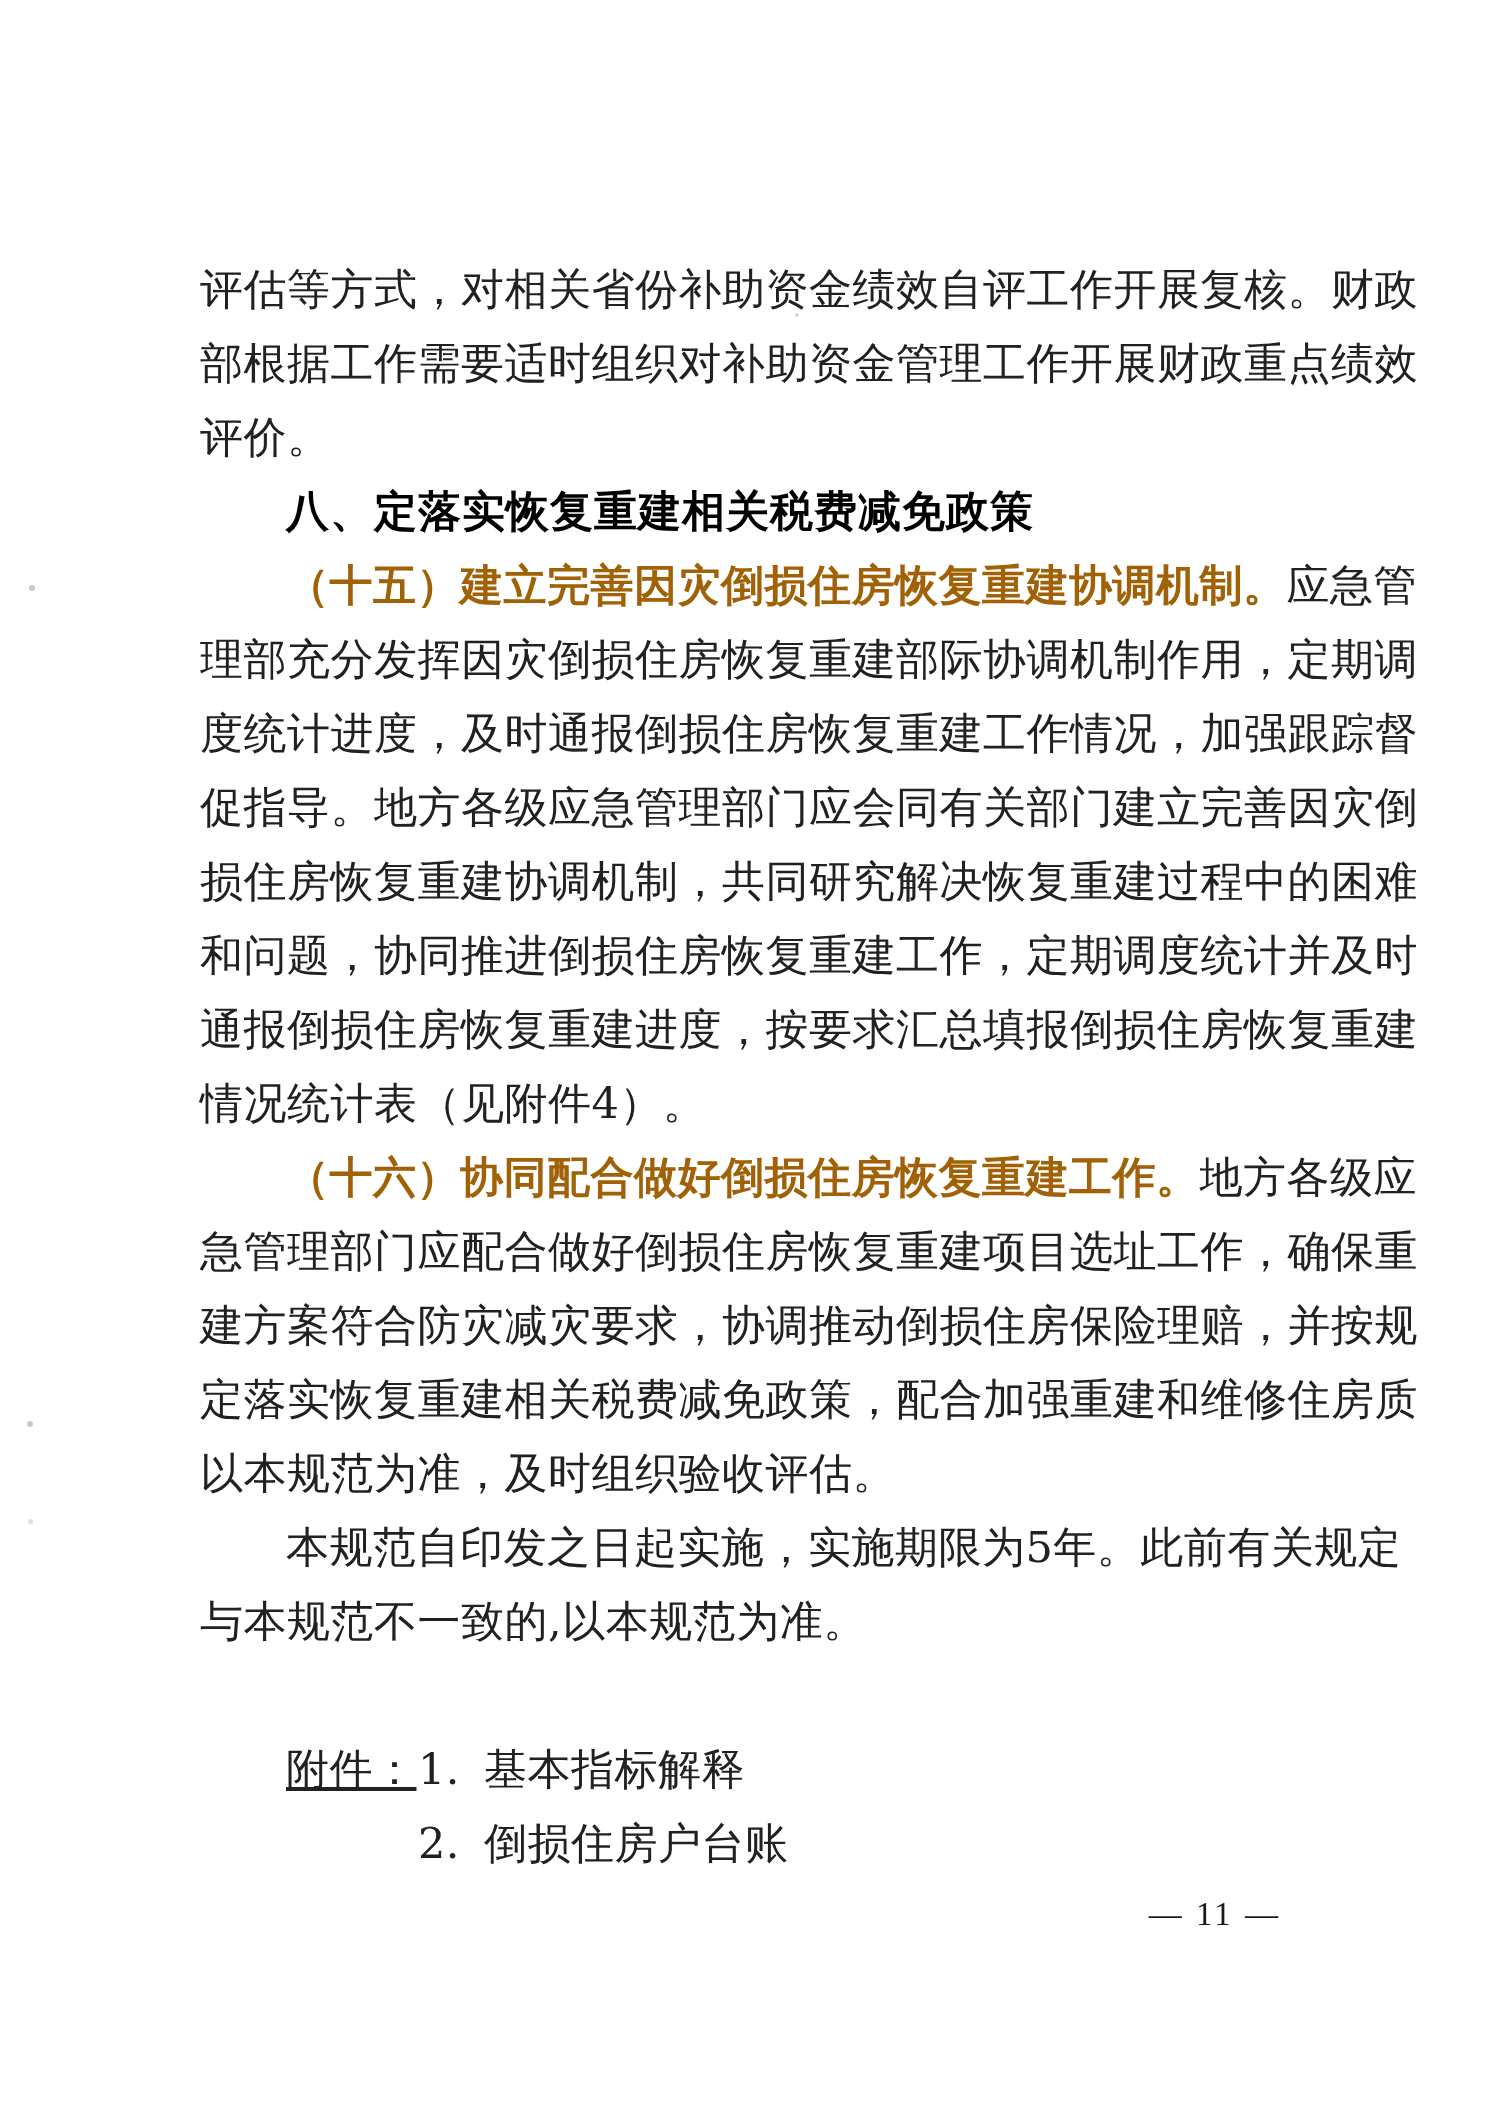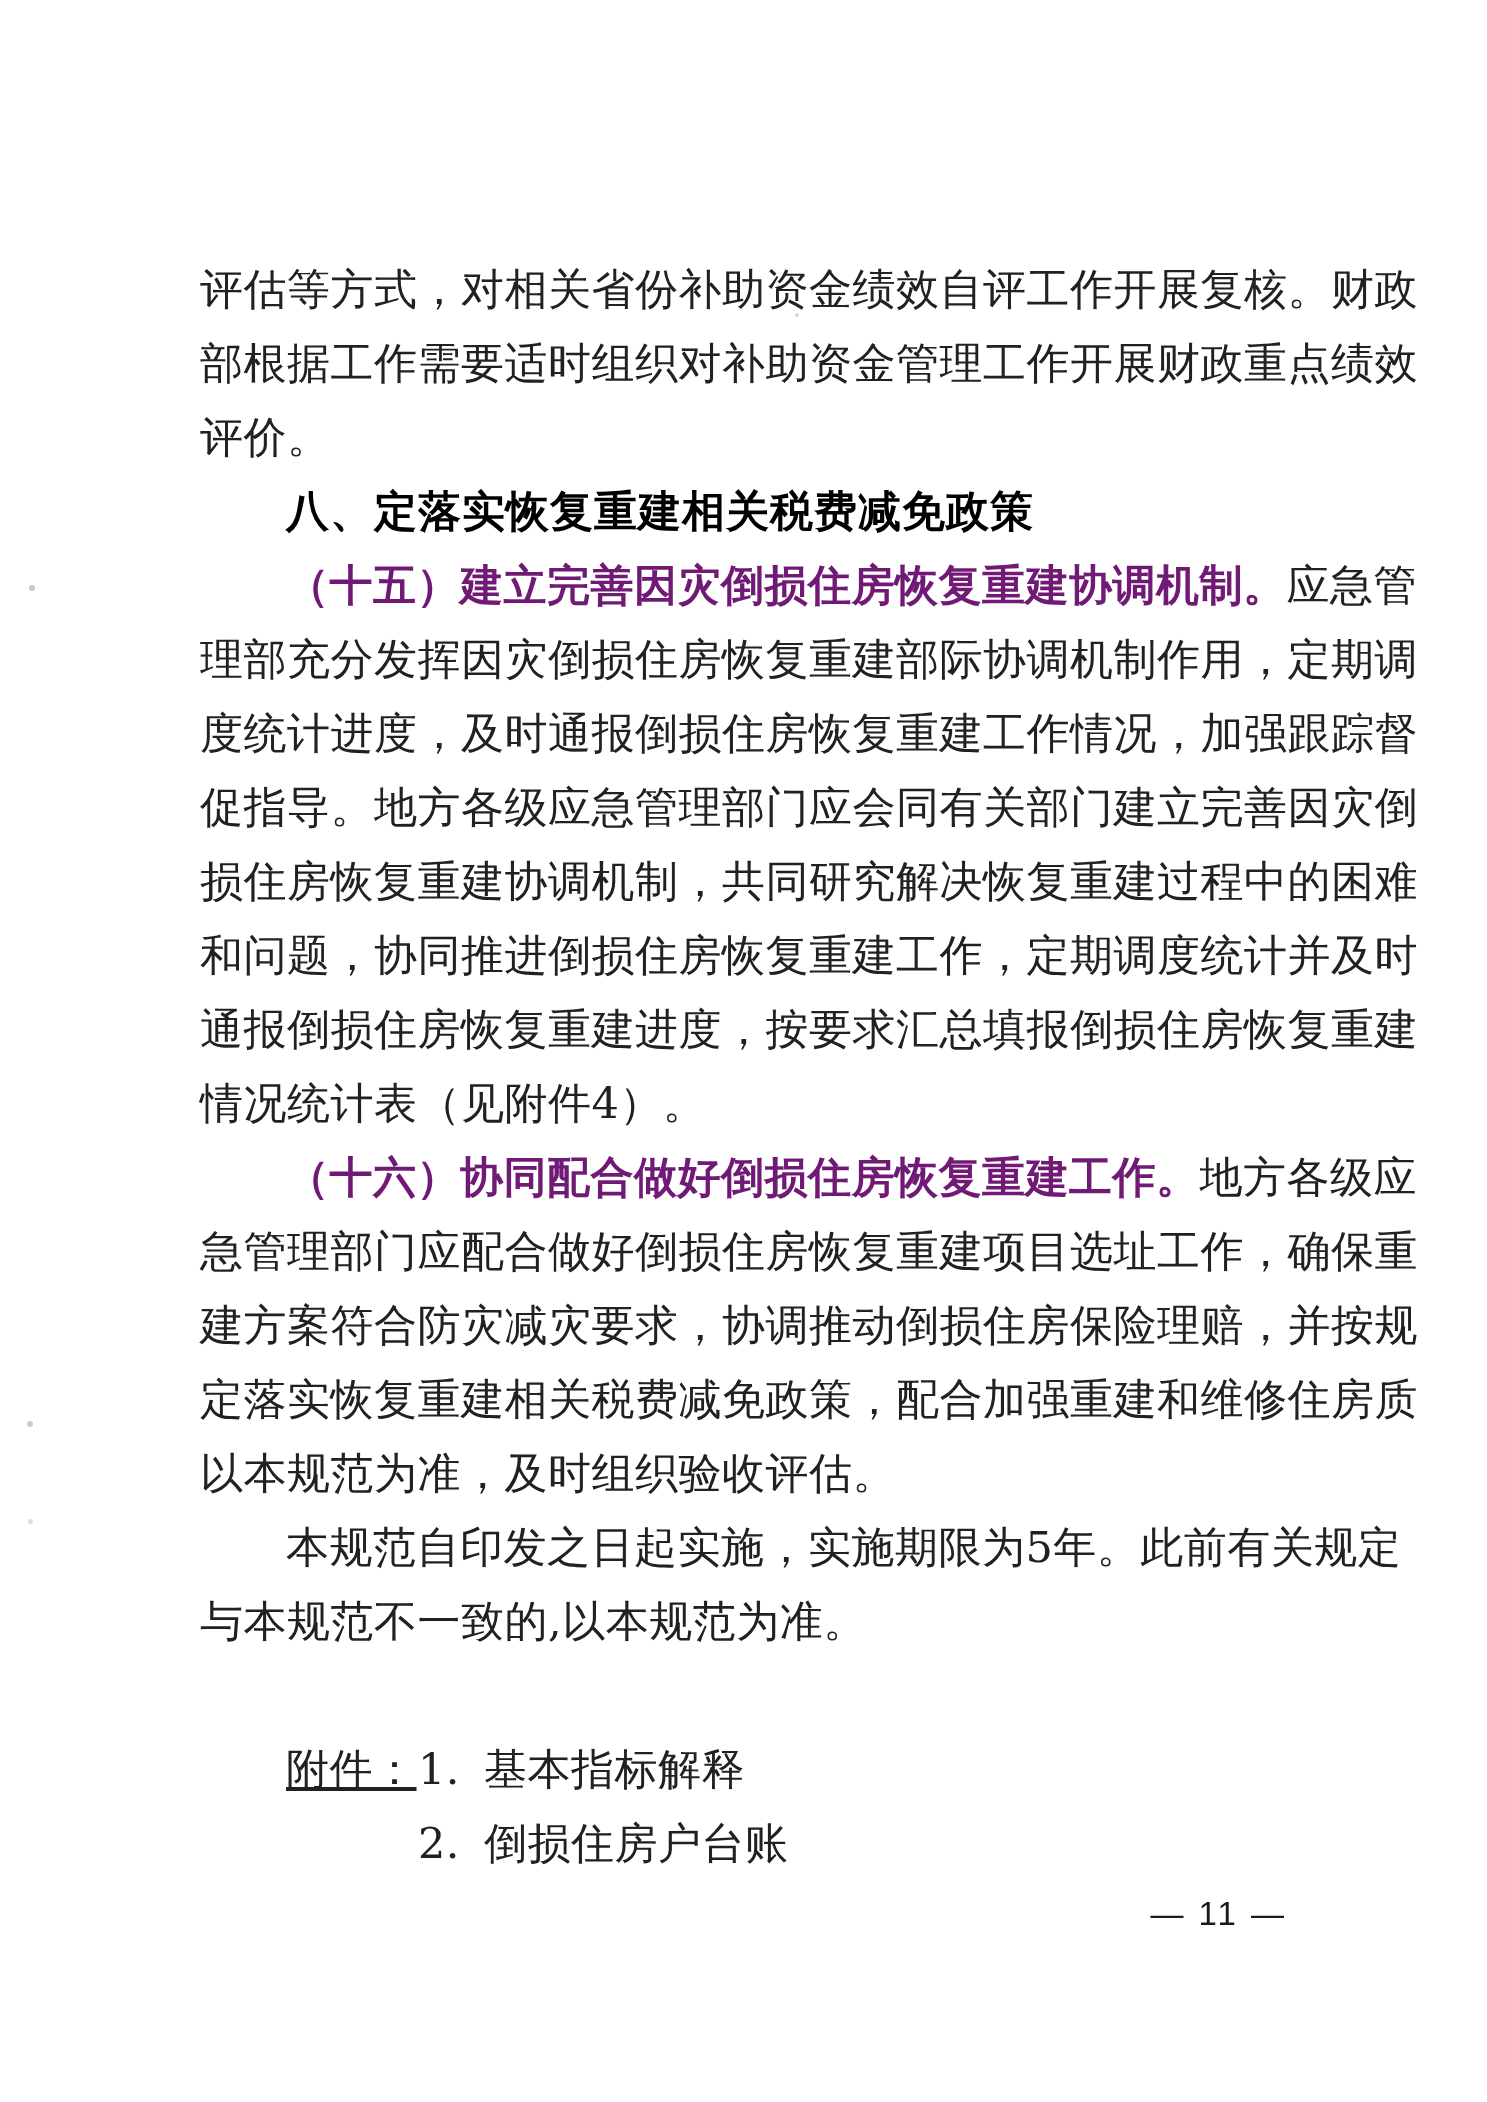--- a/index.html
+++ b/index.html
@@ -25,35 +25,35 @@
     white-space:nowrap;
     letter-spacing:0.5px;
   }
   .indent{ text-indent:86px; }
   .heading{
     font-weight:700;
     color:#000000;
     font-family:"DejaVu Sans","Liberation Sans",sans-serif;
     letter-spacing:1px;
   }
-  .lead{ font-weight:700; color:#701a75; }
+  .lead{ font-weight:700; color:#a16207; }
   .blank{ height:74px; }
   .attach{ padding-left:86px; }
   .att-label{ display:inline-block; width:132px;text-decoration:underline; }
   .att-spacer{ display:inline-block; width:132px; }
   .att-no{ display:inline-block; width:66px; }
   .pagenum{
     position:absolute;
     top:1894px;
-    right:200px;
+    right:206px;
     font-size:33px;
     line-height:40px;
     letter-spacing:3px;
     color:#1a1a1a;
-    font-family:Liberation Sans, sans-serif;
+    font-family:Liberation Serif, serif;
   }
   .speck{
     position:absolute;
     background:#9d9d9d;
     border-radius:50%;
     opacity:0.55;
   }
   .speck.s1{ left:29px;  top:585px;  width:6px; height:6px; }
   .speck.s2{ left:27px;  top:1421px; width:6px; height:6px; }
   .speck.s3{ left:28px;  top:1519px; width:5px; height:5px; opacity:0.35; }

